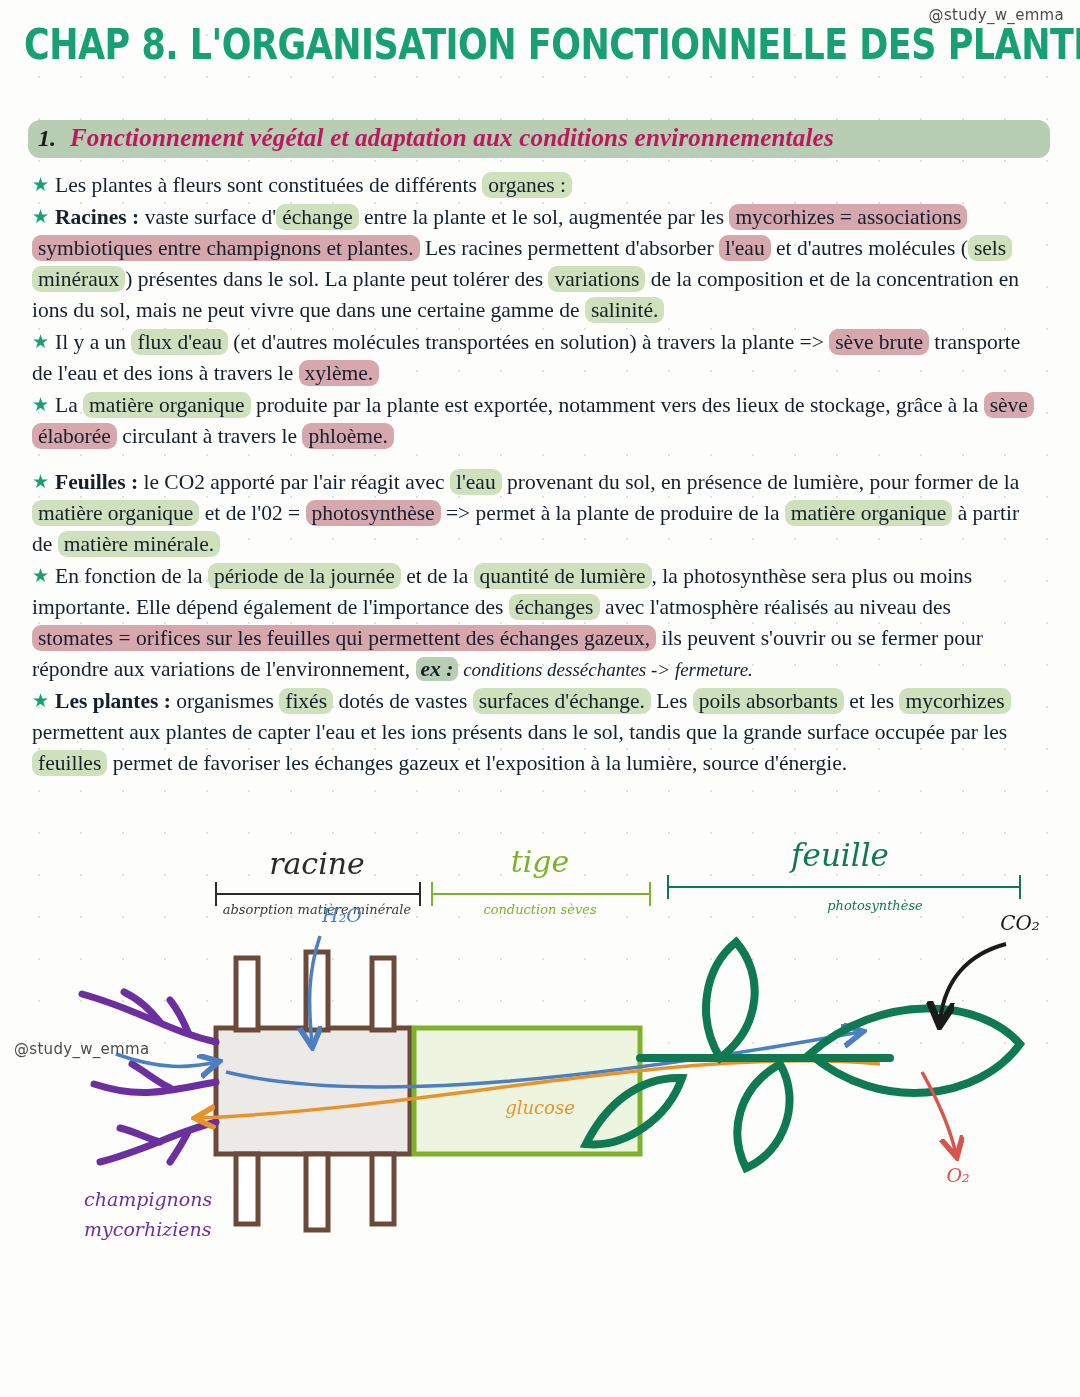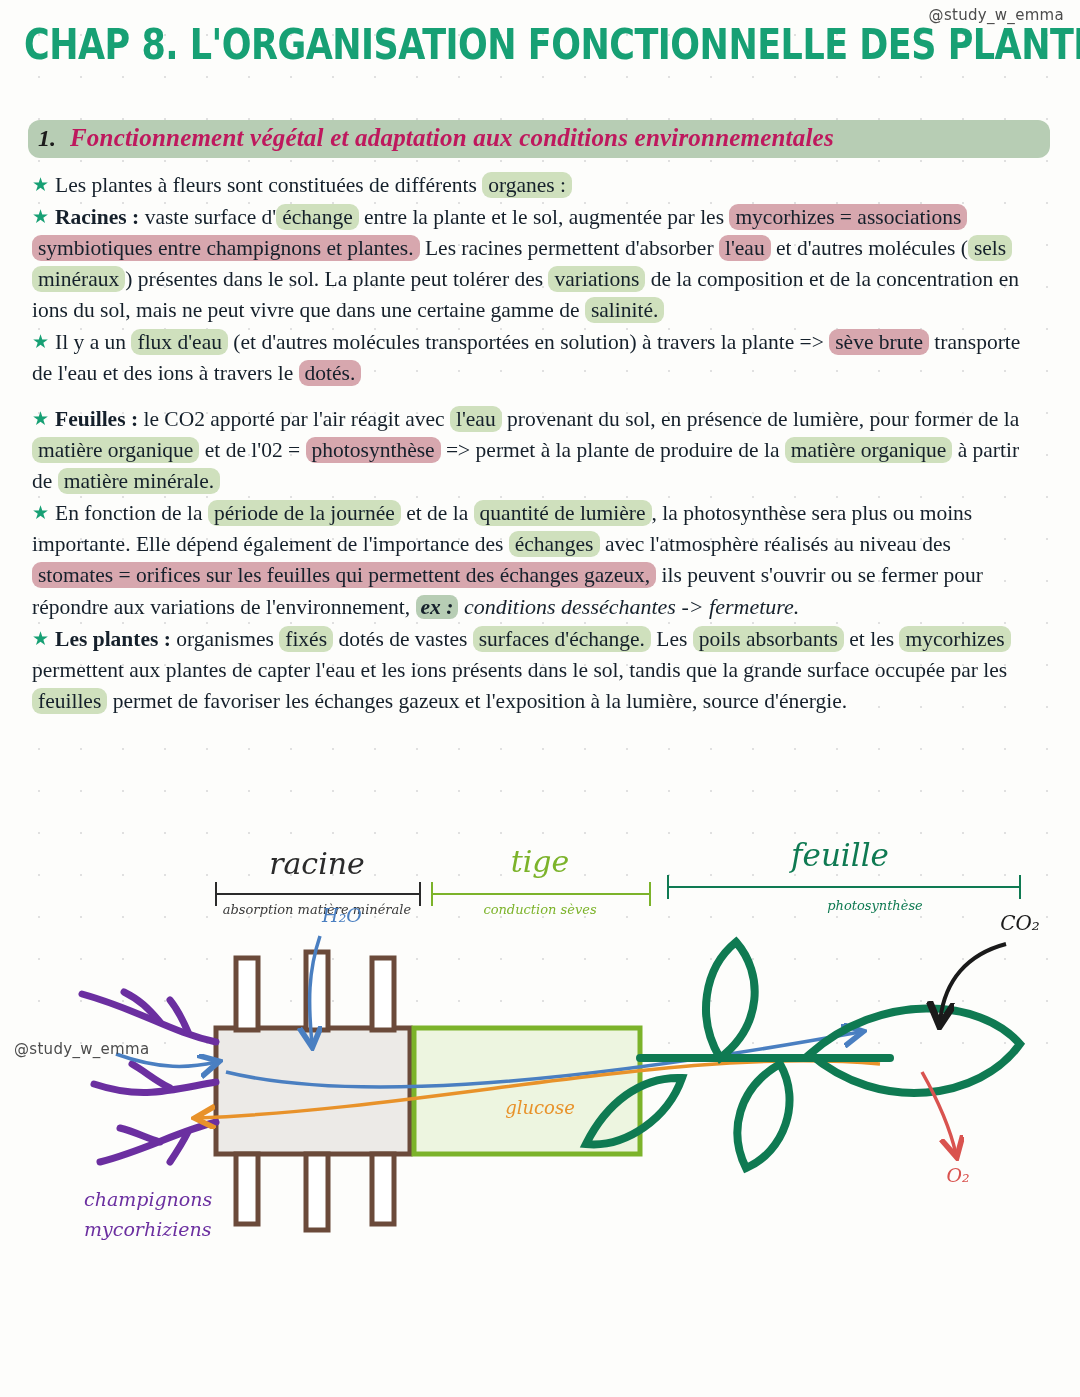--- a/index.html
+++ b/index.html
@@ -80,21 +80,21 @@
   }
   .para { margin:0 16px 1px 0; text-indent:0; }
   .bullet {
     color:#17a074; font-size:19px; margin-right:6px;
     display:inline-block; transform:translateY(-1px);
   }
   .b { font-weight:bold; }
   .hl-g { background:#cfe0bd; border-radius:9px; padding:1px 6px; box-decoration-break:clone; -webkit-box-decoration-break:clone;}
   .hl-p { background:#d7a7ae; border-radius:9px; padding:1px 6px; box-decoration-break:clone; -webkit-box-decoration-break:clone;}
   .gap { height:14px; }
-  .small-it { font-style:italic; font-size:22px; }
+  .small-it { font-style:italic; font-size:19px; }
   .ex-hl { background:#b7cdb4; border-radius:8px; padding:0 5px; font-style:italic; font-weight:bold;text-align:right; }
 
   
   .diagram { position:absolute; left:20px; top:832px; width:1040px; height:440px; }
   .diagram svg { display:block; }
 </style>
 </head>
 <body>
 
 <div class="page">
@@ -117,23 +117,26 @@
 
     <p class="para">
       <span class="bullet">★</span><span>Les plantes à fleurs sont constituées de différents </span><span class="hl-g">organes :</span>
     </p>
 
     <p class="para">
       <span class="bullet">★</span><span class="b">Racines :</span><span> vaste surface d'</span><span class="hl-g">échange</span><span> entre la plante et le sol, augmentée par les </span><span class="hl-p">mycorhizes = associations symbiotiques entre champignons et plantes.</span><span> Les racines permettent d'absorber </span><span class="hl-p">l'eau</span><span> et d'autres molécules (</span><span class="hl-g">sels minéraux</span><span>) présentes dans le sol. La plante peut tolérer des </span><span class="hl-g">variations</span><span> de la composition et de la concentration en ions du sol, mais ne peut vivre que dans une certaine gamme de </span><span class="hl-g">salinité.</span>
     </p>
 
     <p class="para">
-      <span class="bullet">★</span><span>Il y a un </span><span class="hl-g">flux d'eau</span><span> (et d'autres molécules transportées en solution) à travers la plante =&gt; </span><span class="hl-p">sève brute</span><span> transporte de l'eau et des ions à travers le </span><span class="hl-p">dotés.</span>
-    </p>
-
+      <span class="bullet">★</span><span>Il y a un </span><span class="hl-g">flux d'eau</span><span> (et d'autres molécules transportées en solution) à travers la plante =&gt; </span><span class="hl-p">sève brute</span><span> transporte de l'eau et des ions à travers le </span><span class="hl-p">xylème.</span>
+    </p>
+
+    <p class="para">
+      <span class="bullet">★</span><span>La </span><span class="hl-g">matière organique</span><span> produite par la plante est exportée, notamment vers des lieux de stockage, grâce à la </span><span class="hl-p">sève élaborée</span><span> circulant à travers le </span><span class="hl-p">phloème.</span>
+    </p>
 
 
     <div class="gap"></div>
 
     <p class="para">
       <span class="bullet">★</span><span class="b">Feuilles :</span><span> le CO2 apporté par l'air réagit avec </span><span class="hl-g">l'eau</span><span> provenant du sol, en présence de lumière, pour former de la </span><span class="hl-g">matière organique</span><span> et de l'02 = </span><span class="hl-p">photosynthèse</span><span> =&gt; permet à la plante de produire de la </span><span class="hl-g">matière organique</span><span> à partir de </span><span class="hl-g">matière minérale.</span>
     </p>
 
     <p class="para">
       <span class="bullet">★</span><span>En fonction de la </span><span class="hl-g">période de la journée</span><span> et de la </span><span class="hl-g">quantité de lumière</span><span>, la photosynthèse sera plus ou moins importante. Elle dépend également de l'importance des </span><span class="hl-g">échanges</span><span> avec l'atmosphère réalisés au niveau des </span><span class="hl-p">stomates = orifices sur les feuilles qui permettent des échanges gazeux,</span><span> ils peuvent s'ouvrir ou se fermer pour répondre aux variations de l'environnement, </span><span class="ex-hl">ex :</span><span class="small-it"> conditions desséchantes -&gt; fermeture.</span>

